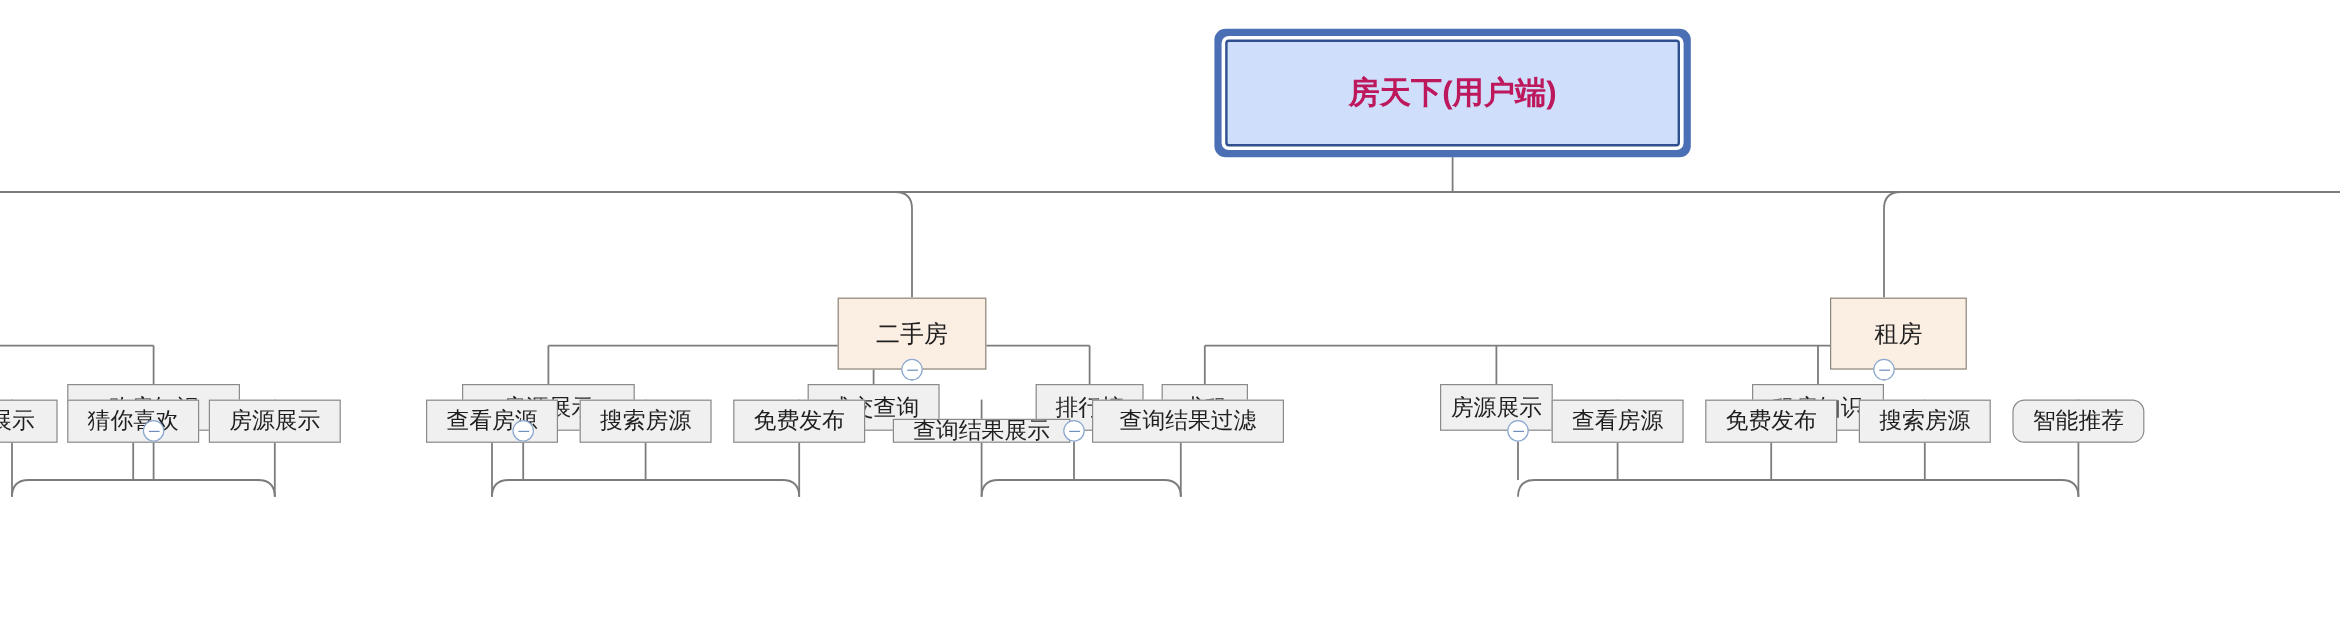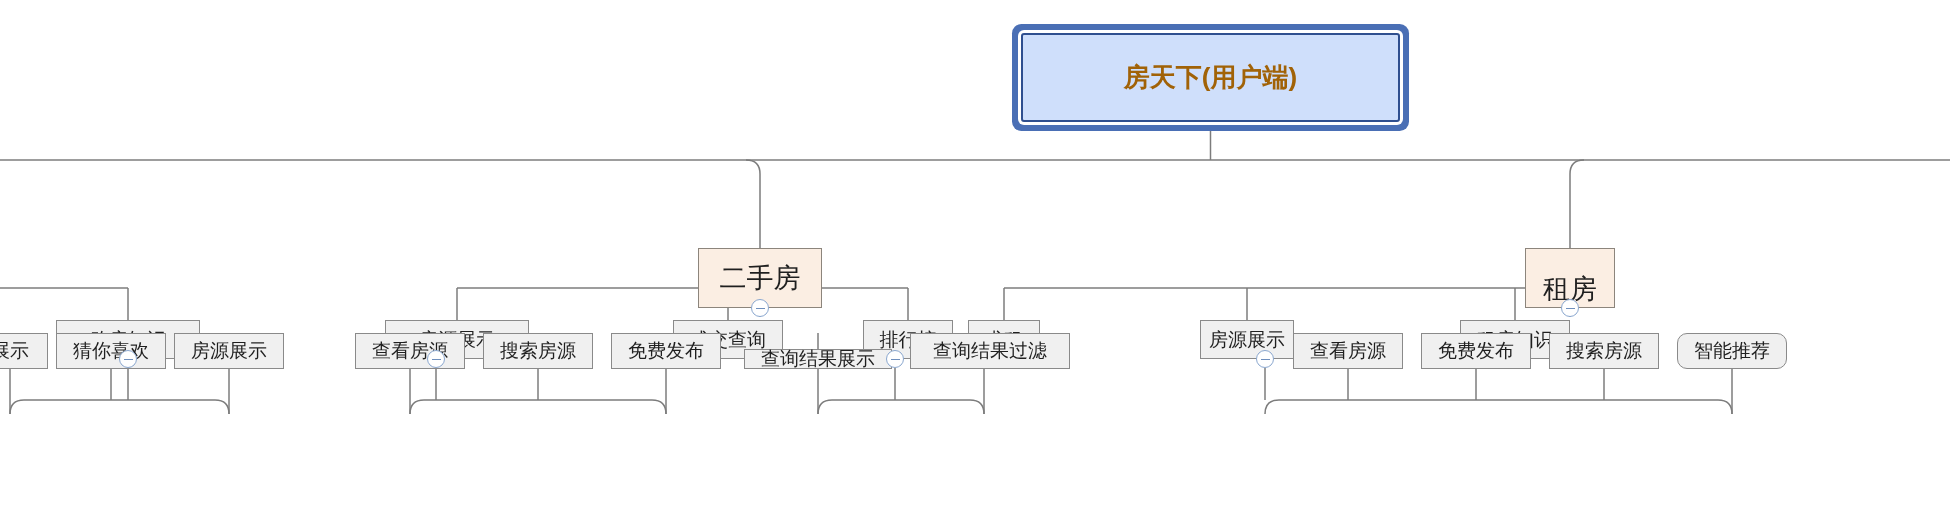--- a/index.html
+++ b/index.html
@@ -35,34 +35,34 @@
     justify-content: center;
     white-space: nowrap;
     color: #262626;
   }
   
   .node.root {
     border: 2px solid #2f4f8f;
     background: #cfdffb;
     font-size: 26px;
     font-weight: bold;
-    color: #a16207;
+    color: #be185d;
     box-shadow: 0 0 0 3px #ffffff, 0 0 0 9px #4a6fb5;
     border-radius: 3px;
   }
   .root-halo {
     position: absolute;
     border-radius: 12px;
     background: #4a6fb5;
   }
   
   .node.lvl2 {
     border: 1px solid #8c857c;
     background: #fbeee3;
-    font-size: 27px;
+    font-size: 20px;
     color: #1f1f1f;
   }
   
   .node.lvl3, .node.leaf {
     border: 1px solid #8a8a8a;
     background: #f0f0f0;
     font-size: 19px;
     color: #1f1f1f;
   }
   .node.leaf { font-size: 19px; }
@@ -139,21 +139,21 @@
     <span>房天下(用户端)</span>
   </div>
 
   <div class="node lvl2" style="left:698px; top:248px; width:124px; height:60px;">
     <span>二手房</span>
   </div>
   <div class="toggle" style="left:751px; top:299px;">
       <span class="bar"></span>
     </div>
 
-  <div class="node lvl2" style="left:1525px; top:248px; width:90px; height:60px;align-items:flex-end;">
+  <div class="node lvl2" style="left:1525px; top:248px; width:114px; height:60px;">
     <span>租房</span>
   </div>
   <div class="toggle" style="left:1561px; top:299px;">
       <span class="bar"></span>
     </div>
 
   <div class="node lvl3" style="left:56px; top:320px; width:144px; height:39px;">
     <span>购房知识</span>
   </div>
   <div class="toggle" style="left:119px; top:350px;">

